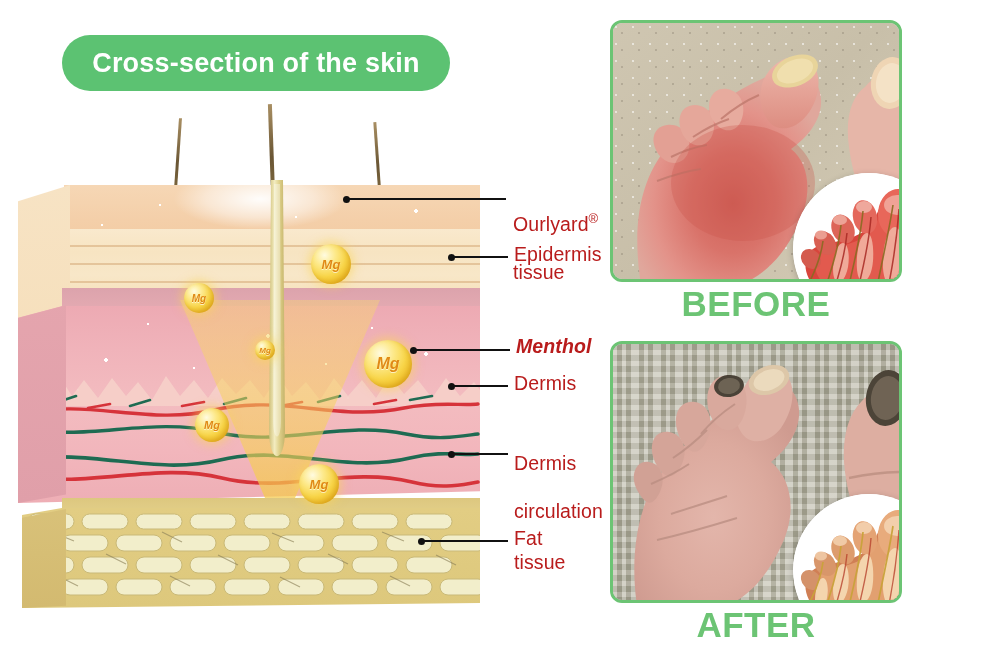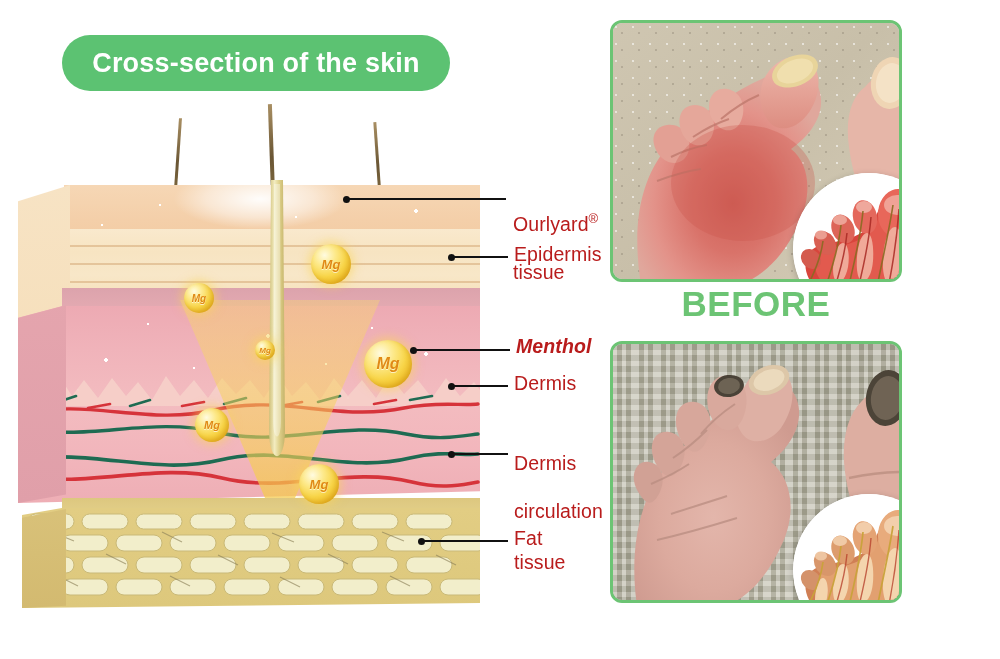--- a/index.html
+++ b/index.html
@@ -544,15 +544,16 @@
               </g>
               <g stroke="#b8442f" stroke-width="1.4" fill="none" opacity=".8">
                 <path d="M102,22 C100,50 96,78 90,106"></path>
                 <path d="M74,30 C72,56 66,82 60,106"></path>
                 <path d="M50,46 C48,68 42,88 36,106"></path>
               </g>
             </g>
           </svg>
         </div>
       </div>
+      <div class="ba-caption">AFTER</div>
     </div>
   </div>
 </div>
 
 </body></html>

